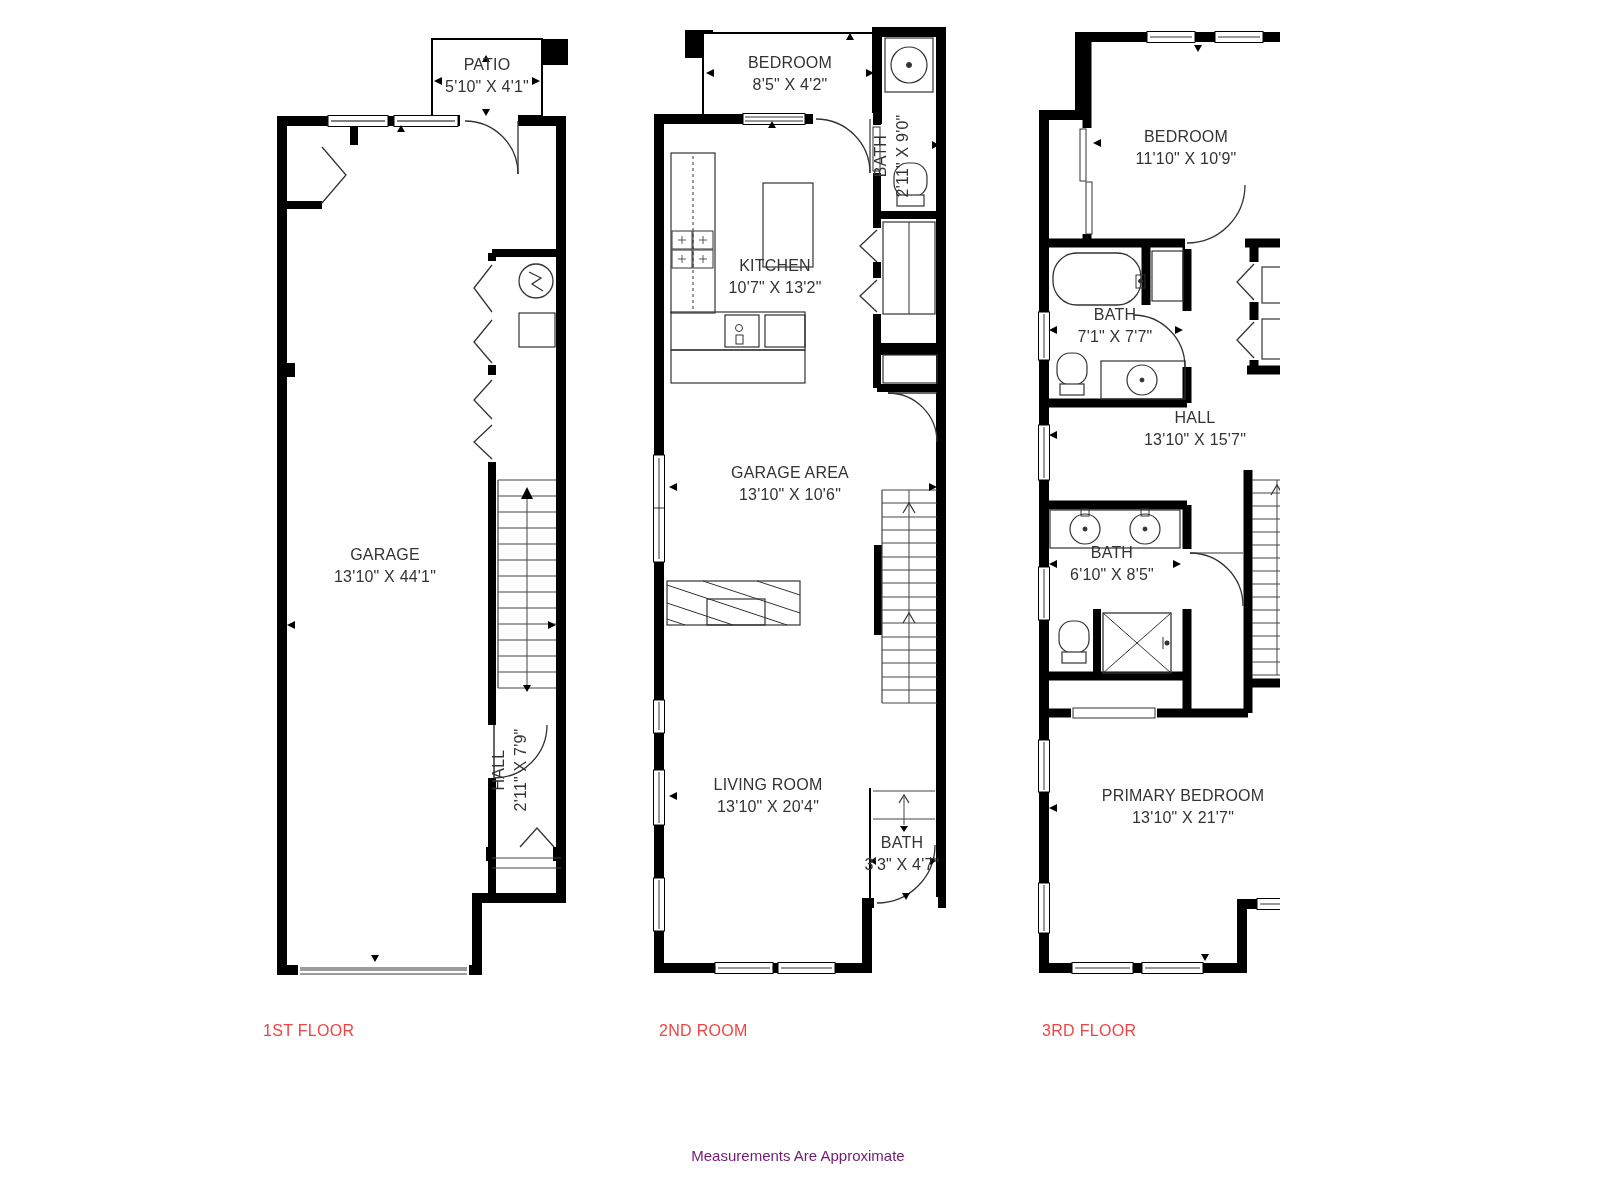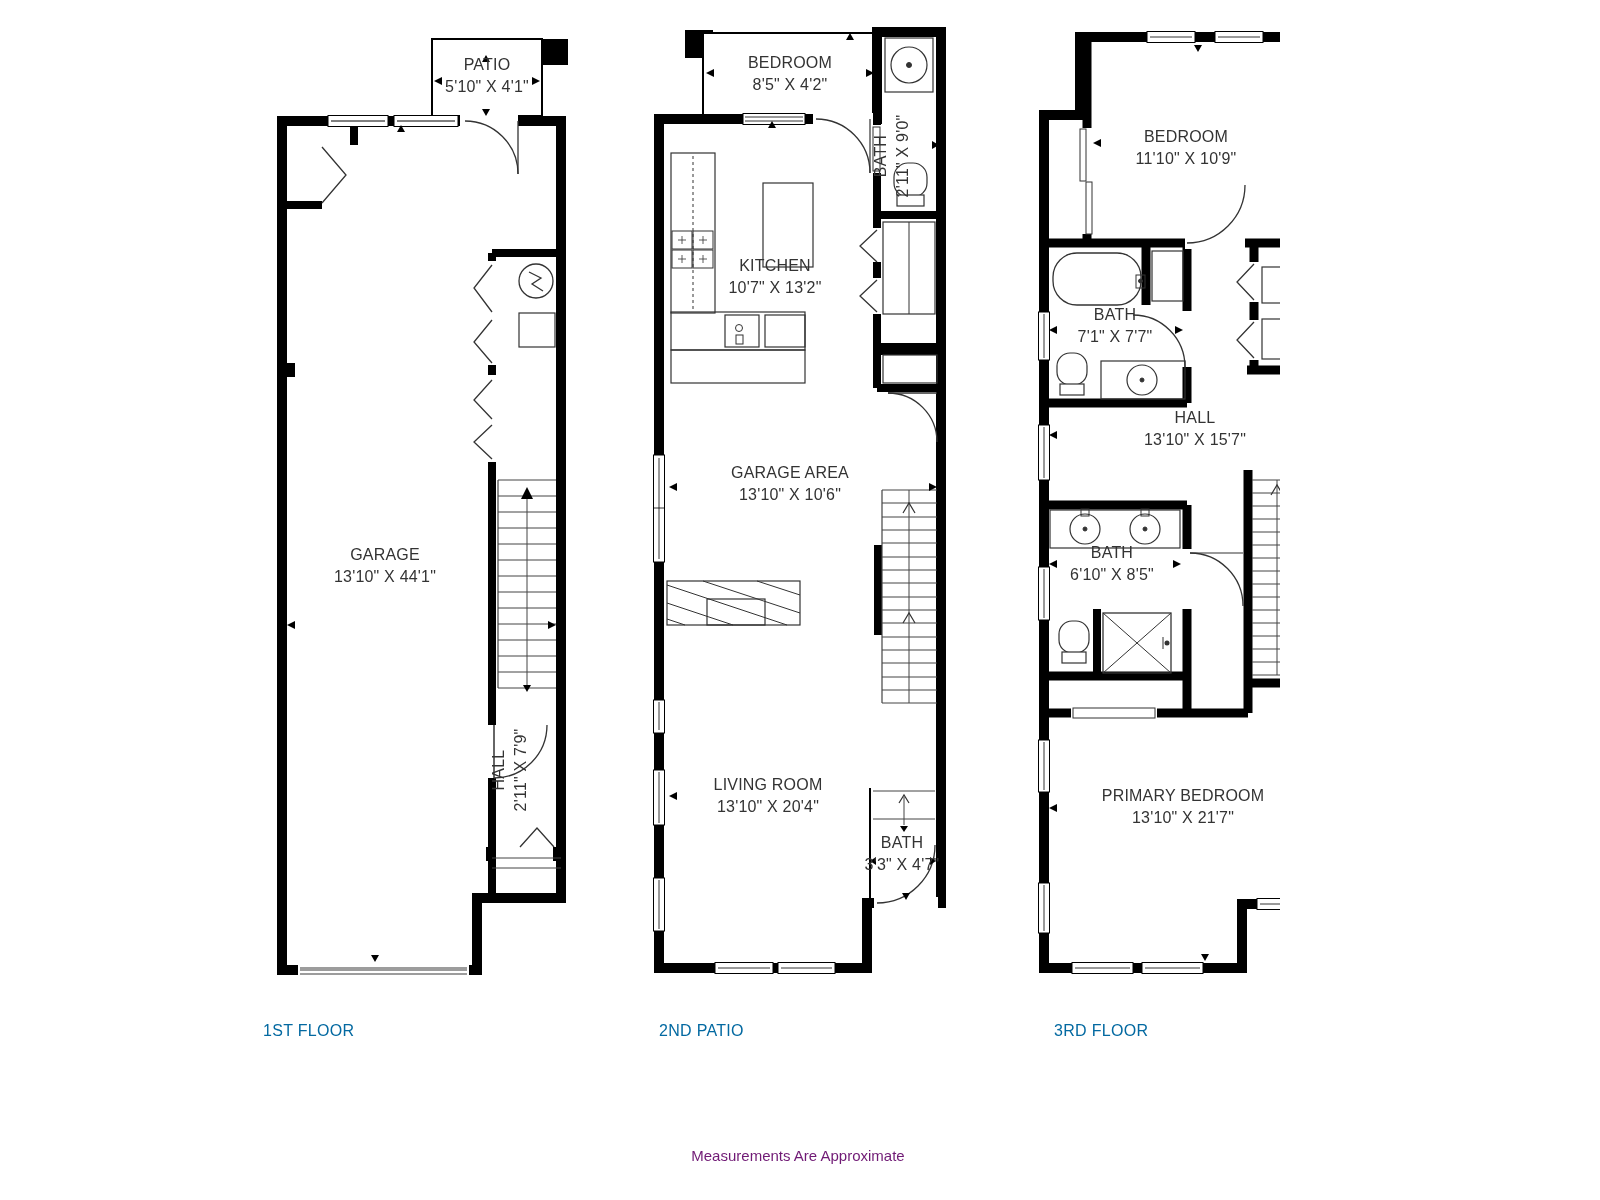--- a/index.html
+++ b/index.html
@@ -4,22 +4,22 @@
 <style>
   html,body{margin:0;padding:0;background:#fff;}
   #canvas{position:relative;width:1280px;height:1200px;background:#fff;overflow:hidden;
           font-family:"Liberation Sans",sans-serif;}
   .floor{position:absolute;top:25px;}
   #floor1{left:270px;} #floor2{left:645px;} #floor3{left:1015px;}
   svg{display:block;}
   .room-label{position:absolute;transform:translate(-50%,-50%);text-align:center;
               color:#333;font-size:16px;line-height:22px;letter-spacing:.2px;white-space:nowrap;}
   .room-label.rot{transform:translate(-50%,-50%) rotate(-90deg);}
-  .caption{position:absolute;top:1022px;font-size:16px;color:#0369a1;letter-spacing:.3px;}
-  #cap1{left:263px;} #cap2{left:659px;} #cap3{left:1042px;margin-left:12px;}
+  .caption{position:absolute;top:1022px;font-size:16px;color:#ef4444;letter-spacing:.3px;}
+  #cap1{left:263px;} #cap2{left:659px;} #cap3{left:1042px;}
   .footer{position:absolute;left:798px;top:1147px;transform:translateX(-50%);
           font-size:15px;color:#701a75;}
   .watermark{position:absolute;left:1337px;top:1131px;width:58px;height:58px;
              border:7px solid #f1f1f1;border-radius:50%;box-sizing:border-box;}
 </style>
 </head>
 <body>
 
 <div id="canvas">
 
@@ -365,18 +365,18 @@
       <div>BATH</div>
       <div>6'10" X 8'5"</div>
     </div>
     <div class="room-label" style="left:168px;top:782px">
       <div>PRIMARY BEDROOM</div>
       <div>13'10" X 21'7"</div>
     </div>
   </div>
 
   <div class="caption" id="cap1">1ST FLOOR</div>
-  <div class="caption" id="cap2">2ND PATIO</div>
+  <div class="caption" id="cap2">2ND ROOM</div>
   <div class="caption" id="cap3">3RD FLOOR</div>
 
   <div class="footer">Measurements Are Approximate</div>
   <div class="watermark"></div>
 </div>
 
 </body></html>

